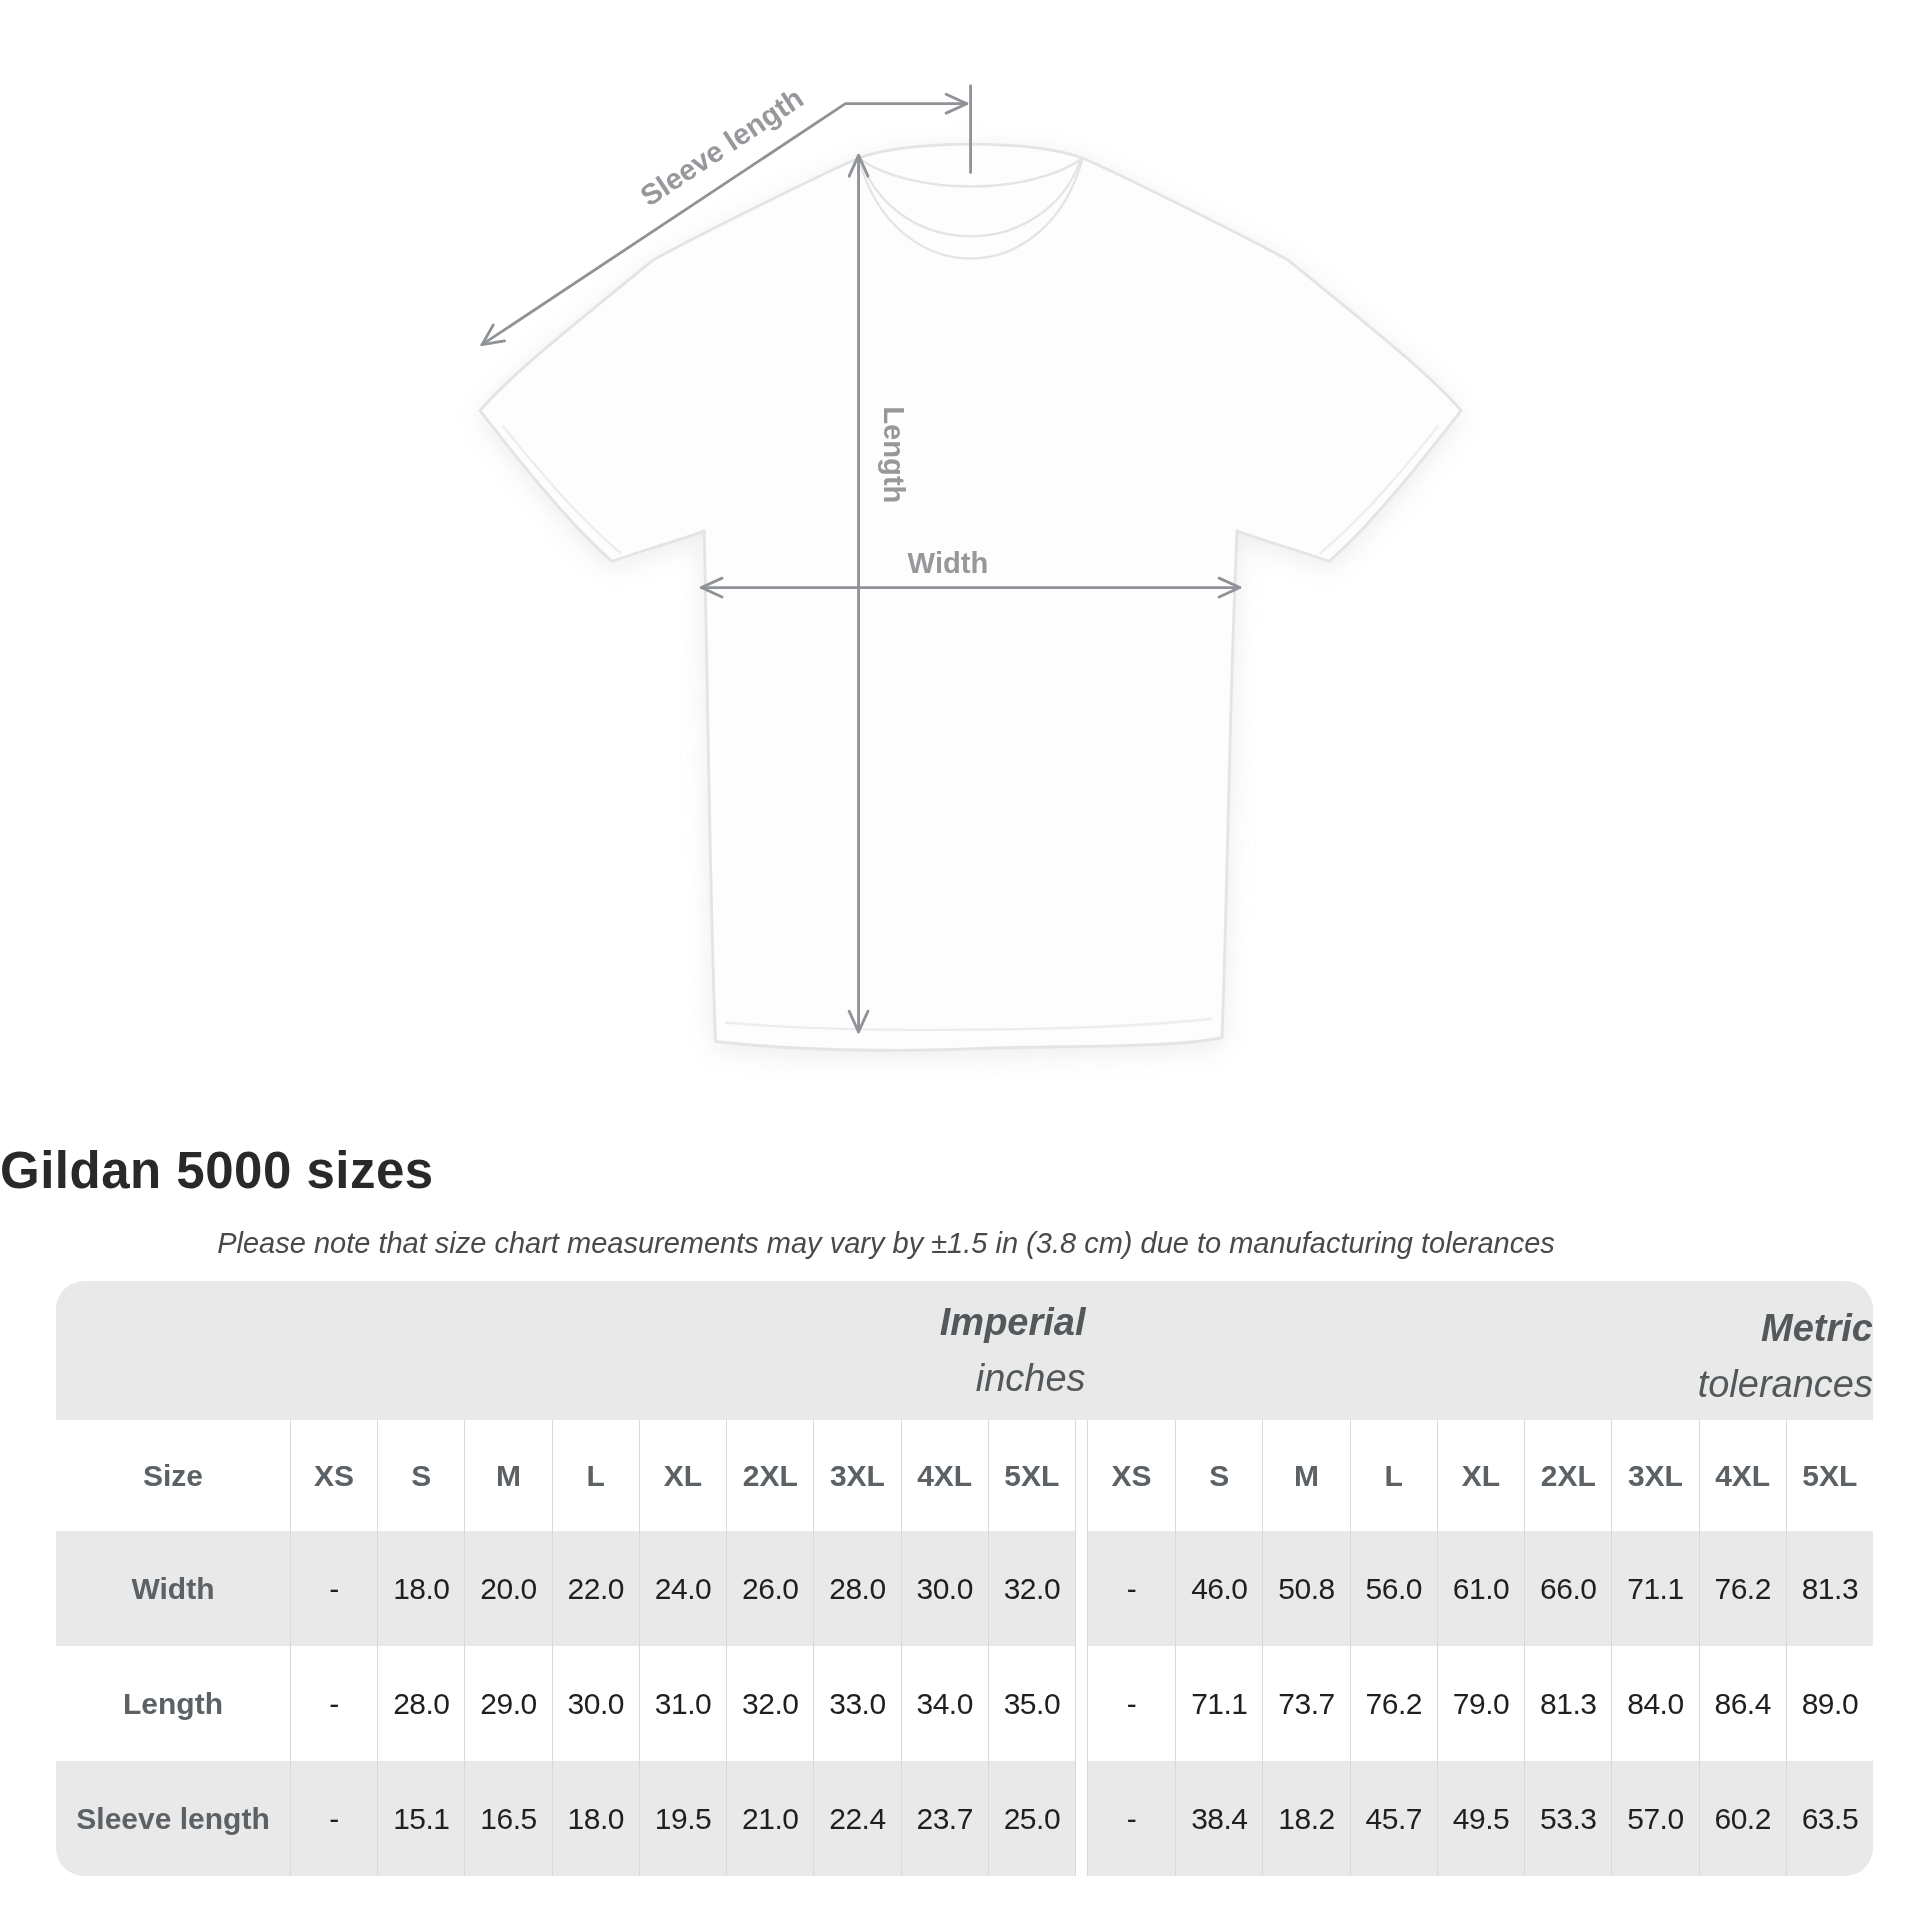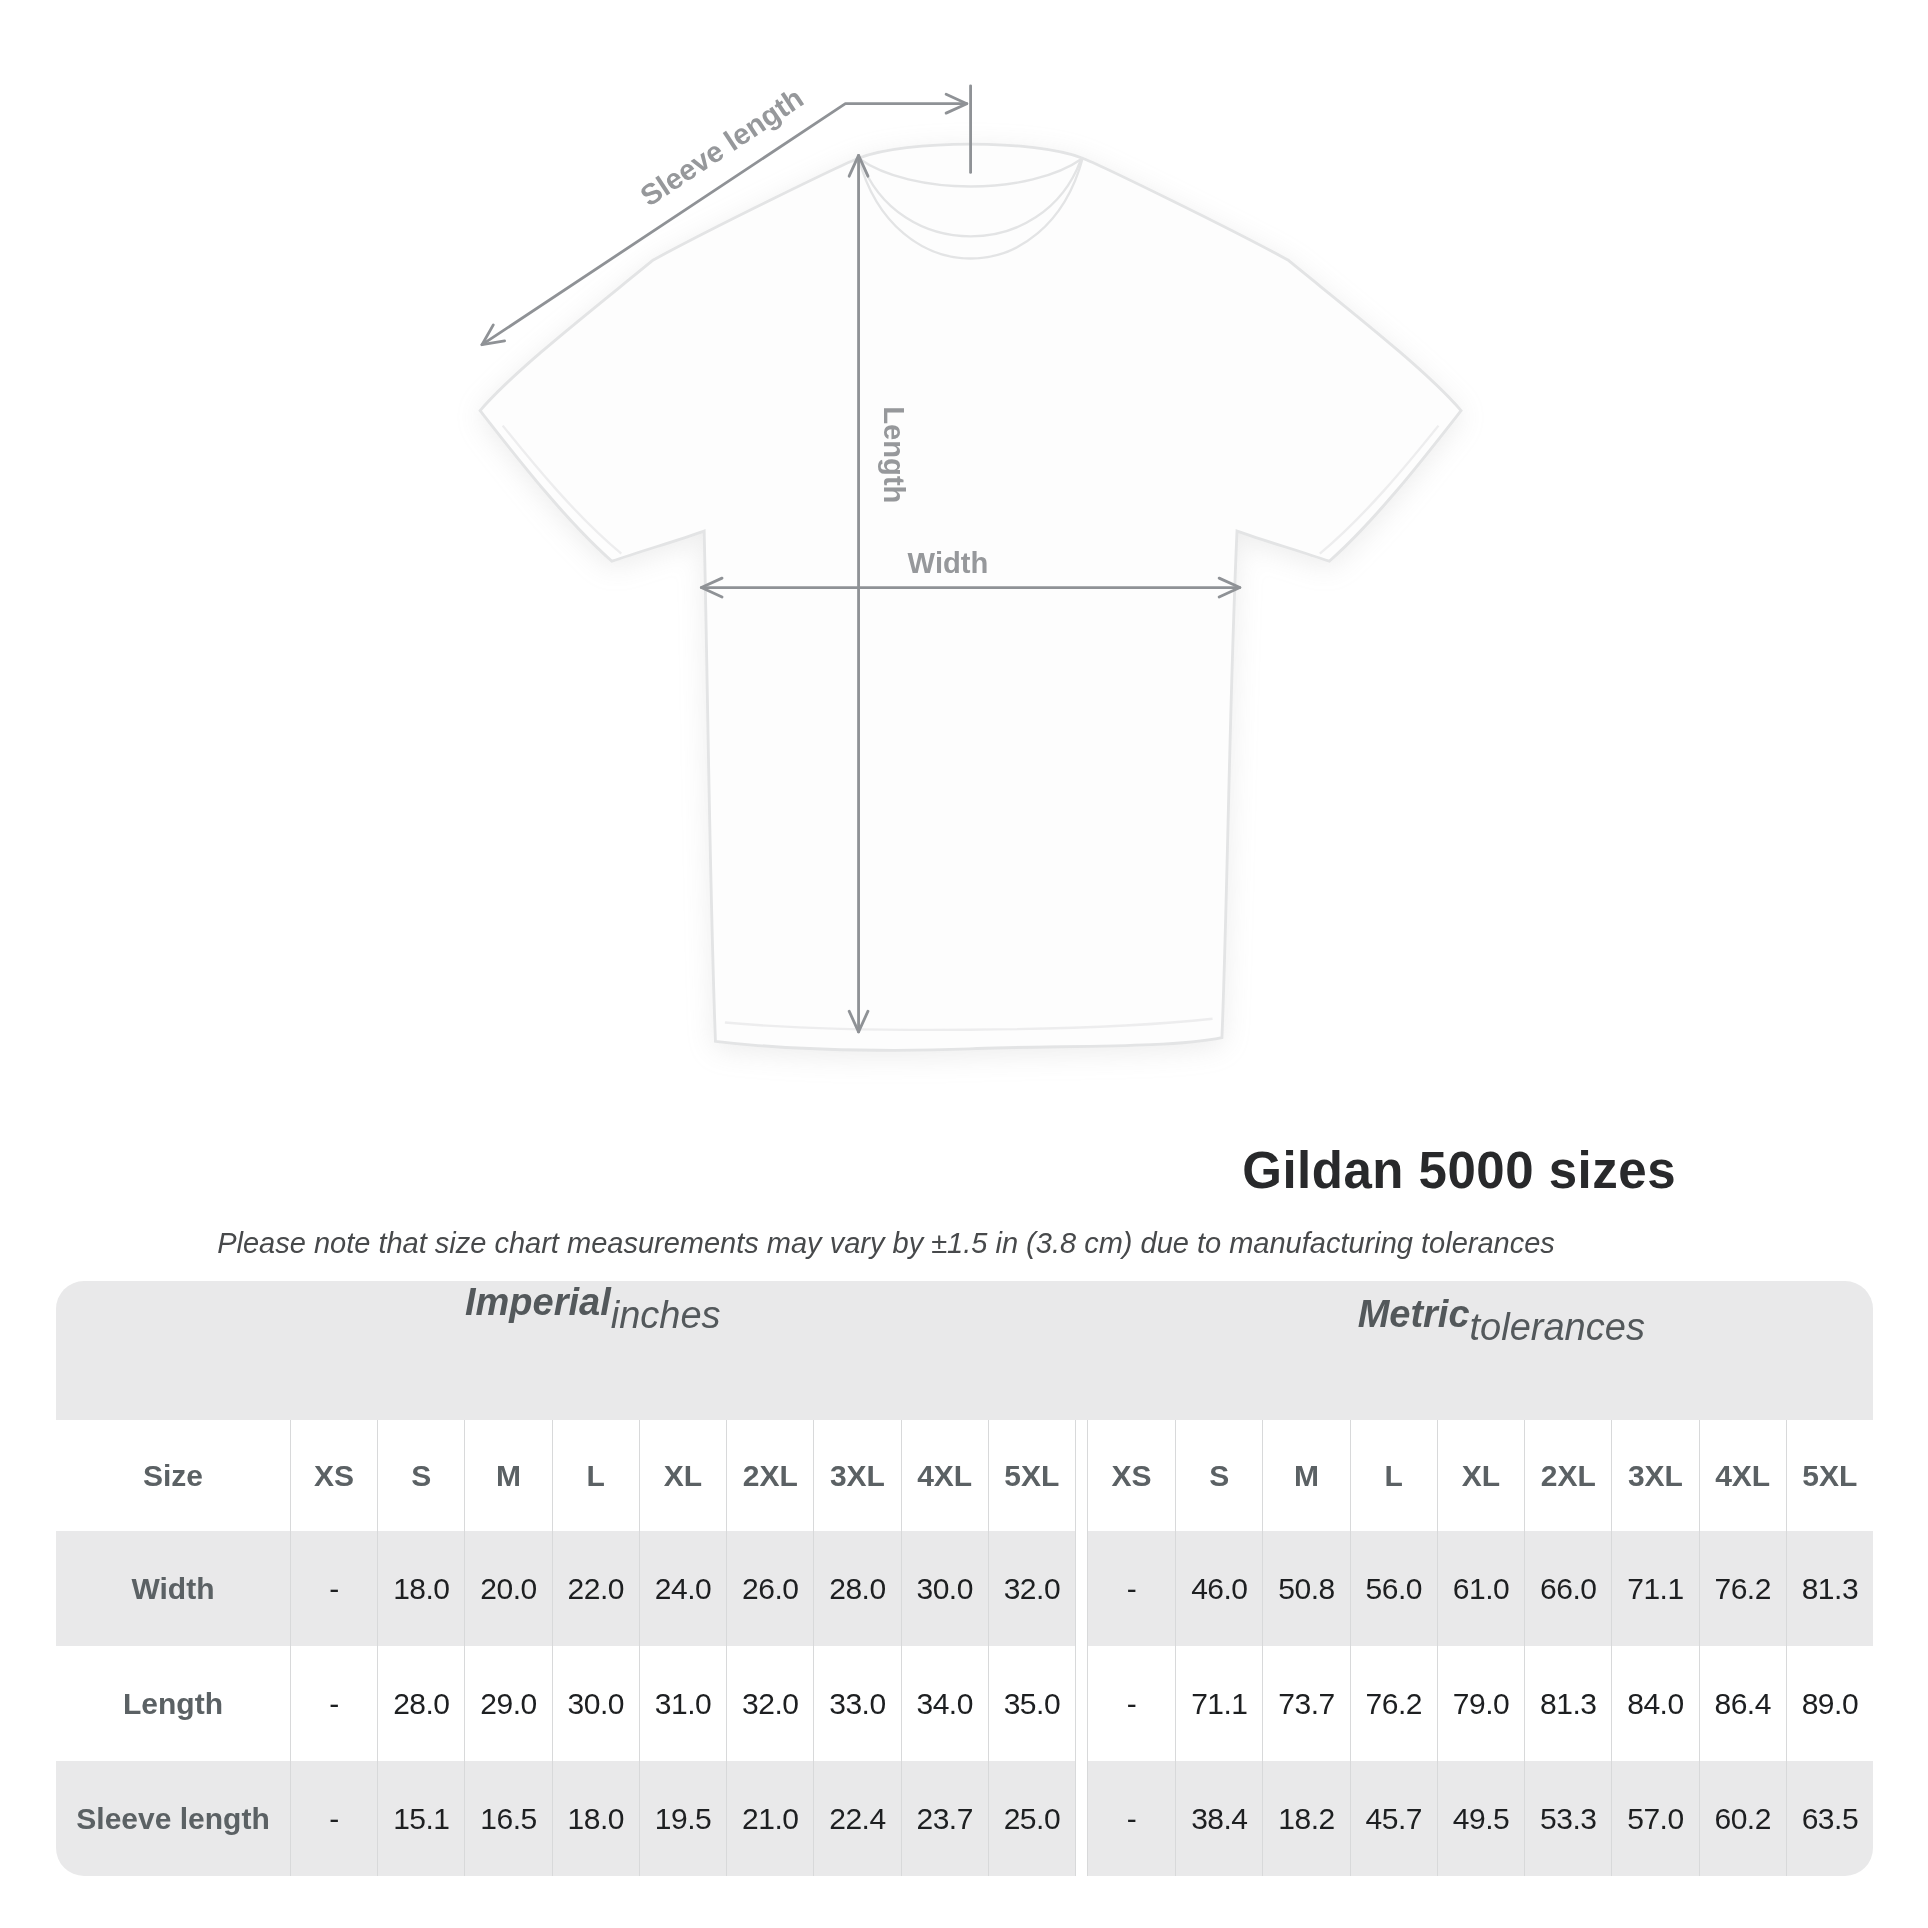--- a/index.html
+++ b/index.html
@@ -22,30 +22,30 @@
   
   .diagram{position:absolute;left:0;top:0;width:1928px;height:1177px;}
   .diagram svg{display:block;width:100%;height:100%;}
   .tee{fill:#fdfdfd;stroke:#e3e4e5;stroke-width:3;filter:drop-shadow(0 6px 14px rgba(140,140,140,0.16));}
   .tee-seam{fill:none;stroke:#e3e4e5;stroke-width:2.5;}
   .tee-faint{fill:none;stroke:#ededee;stroke-width:2.5;}
   .dim{fill:none;stroke:var(--annot-line);stroke-width:3;stroke-linecap:round;stroke-linejoin:round;}
   .dim-label{fill:var(--annot);font-family:"Liberation Sans",sans-serif;font-weight:bold;font-size:31px;}
 
   
-  .page-title{position:absolute;top:1141px;left:0;width:1676px;text-align:right;
+  .page-title{position:absolute;top:1141px;left:0;width:1676px;text-align:left;
     font-size:51px;font-weight:bold;color:var(--title-dark);letter-spacing:0.5px;}
   .page-subtitle{position:absolute;top:1227px;left:0;width:1772px;text-align:center;
     font-size:29px;font-style:italic;color:var(--subtitle-gray);}
 
   
   .size-table{position:absolute;left:56px;top:1281px;width:1817px;height:595px;
     border-radius:28px;overflow:hidden;background:#ffffff;}
   .band{height:139px;background:var(--gray-band);display:flex;}
-  .band-half{display:flex;flex-direction:row;align-items:flex-start;justify-content:center;padding-left:44px;}
+  .band-half{display:flex;flex-direction:column;align-items:flex-end;justify-content:center;padding-left:44px;}
   .band-half.imperial{width:57%;}
   .band-half.metric{width:43%;margin-top:12px;}
   .band-title{font-size:38px;font-weight:bold;font-style:italic;color:#53585b;}
   .band-sub{font-size:38px;font-style:italic;color:#53585b;margin-top:13px;}
 
   .tbl{display:grid;
     grid-template-columns:234px repeat(9,1fr) 13px repeat(9,1fr);
     grid-template-rows:111px 115px 115px 115px;}
   .c{display:flex;align-items:center;justify-content:center;background:#ffffff;}
   .c.g{background:var(--gray-band);}

